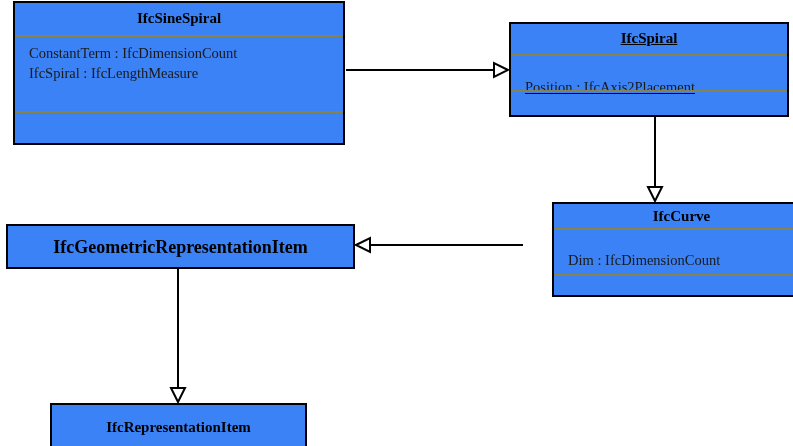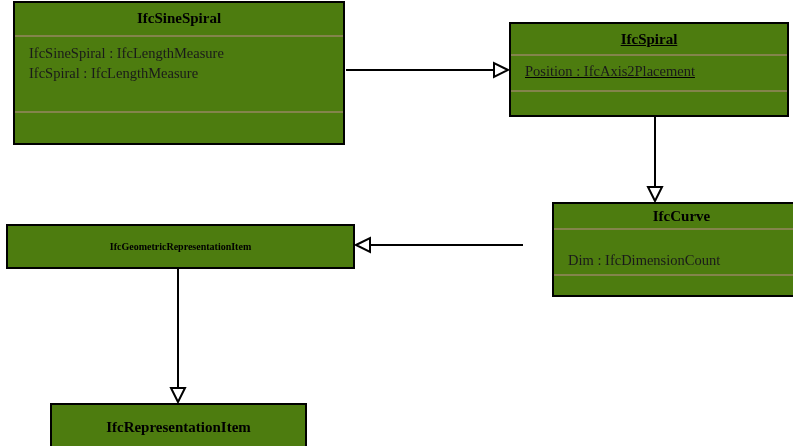--- a/index.html
+++ b/index.html
@@ -14,21 +14,21 @@
     height: 446px;
     background: #ffffff;
     overflow: hidden;
     font-family: "Liberation Serif", "DejaVu Serif", serif;
   }
 
   
   .uml-class {
     position: absolute;
     box-sizing: border-box;
-    background: #4d7c0f;
+    background: #3b82f6;
     border: 2px solid #000000;
     display: flex;
     flex-direction: column;
   }
   .uml-title {
     font-weight: bold;
     font-size: 15px;
     color: #000000;
     text-align: center;
     line-height: 1;
@@ -58,30 +58,30 @@
   }
 
   
   #box-sinespiral              { left: 13px;  top: 1px;   width: 332px; height: 144px; }
   #box-sinespiral  .uml-title  { height: 32px; }
   #box-sinespiral  .uml-attrs  { height: 76px; }
   #box-sinespiral  .uml-empty  { height: 30px; }
 
   #box-spiral                  { left: 509px; top: 22px;  width: 280px; height: 95px; text-decoration: underline; }
   #box-spiral      .uml-title  { height: 31px; }
-  #box-spiral      .uml-attrs  { height: 34px; padding-top: 5px; }
+  #box-spiral      .uml-attrs  { height: 34px; padding-top: 21px; }
   #box-spiral      .uml-empty  { height: 24px; }
 
   #box-curve                   { left: 552px; top: 202px; width: 259px; height: 95px; }
   #box-curve       .uml-title  { height: 31px; }
   #box-curve       .uml-attrs  { height: 44px; padding-top: 20px; }
   #box-curve       .uml-empty  { height: 24px; }
 
   #box-geomrepitem             { left: 6px;   top: 224px; width: 349px; height: 45px; }
-  #box-geomrepitem .uml-title  { height: 100%; font-size: 10px; }
+  #box-geomrepitem .uml-title  { height: 100%; font-size: 18px; }
 
   #box-repitem                 { left: 50px;  top: 403px; width: 257px; height: 48px; }
   #box-repitem     .uml-title  { height: 100%; }
 
   
   .edge-svg {
     position: absolute;
     left: 0;
     top: 0;
     width: 793px;
@@ -103,21 +103,21 @@
 </style>
 </head>
 <body>
 
 <div id="diagram-canvas">
 
   <div class="uml-class" id="box-sinespiral">
     <div class="uml-title">IfcSineSpiral</div>
     <div class="uml-sep"></div>
     <div class="uml-attrs">
-      <div class="uml-attr">IfcSineSpiral : IfcLengthMeasure</div>
+      <div class="uml-attr">ConstantTerm : IfcDimensionCount</div>
       <div class="uml-attr">IfcSpiral : IfcLengthMeasure</div>
     </div>
     <div class="uml-sep"></div>
     <div class="uml-empty"></div>
   </div>
 
   <div class="uml-class" id="box-spiral">
     <div class="uml-title">IfcSpiral</div>
     <div class="uml-sep"></div>
     <div class="uml-attrs">

